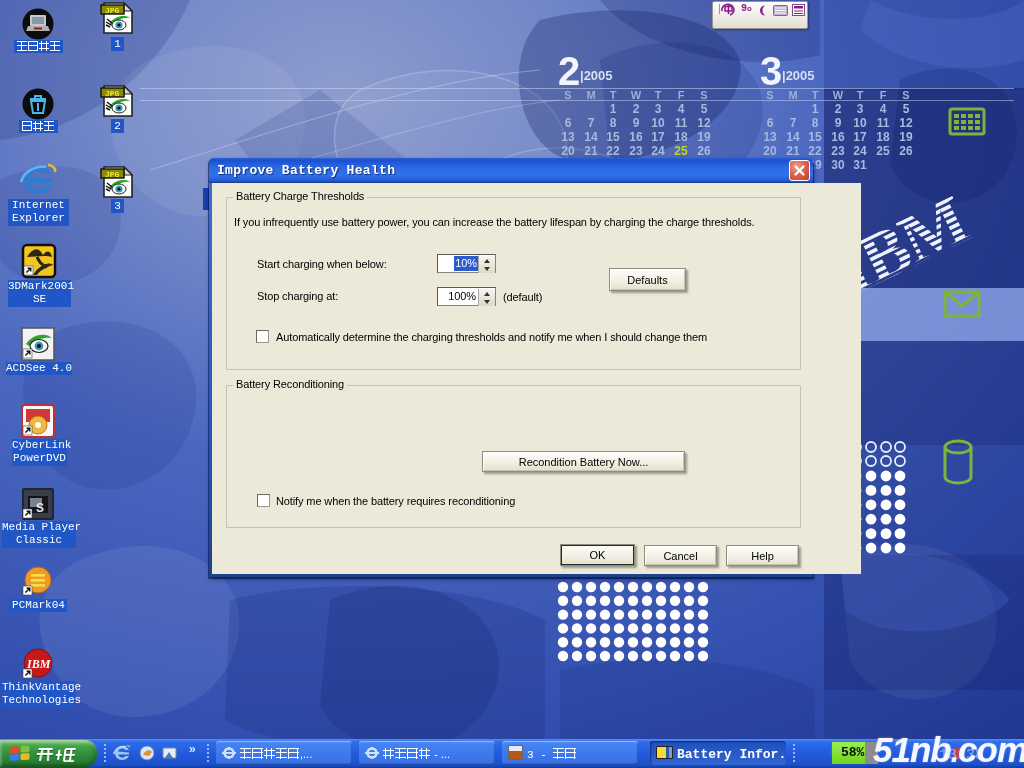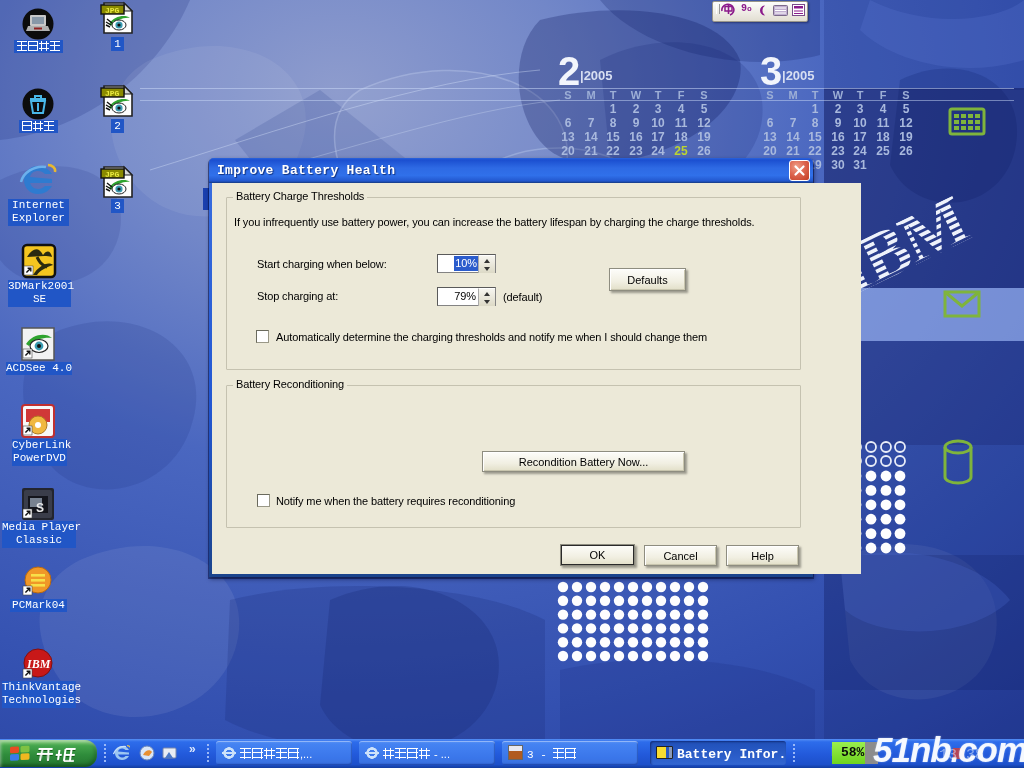--- a/index.html
+++ b/index.html
@@ -421,21 +421,21 @@
     <div class="abs" style="left:45px;top:107px;">Stop charging at:</div>
 
     <div class="abs" style="left:225px;top:71px;width:59px;height:19px;background:#fff;border:1px solid #838383;
       border-top-color:#5a5a5a;border-left-color:#5a5a5a;box-sizing:border-box;">
       <div class="abs" style="right:17px;top:1px;background:#2b5ccc;color:#fff;padding:0 1px;line-height:15px;">10%</div>
       <div class="abs spin" style="right:0;top:0;width:16px;height:17px;"></div>
     </div>
 
     <div class="abs" style="left:225px;top:104px;width:59px;height:19px;background:#fff;border:1px solid #838383;
       border-top-color:#5a5a5a;border-left-color:#5a5a5a;box-sizing:border-box;">
-      <div class="abs" style="right:19px;top:1px;line-height:15px;">79%</div>
+      <div class="abs" style="right:19px;top:1px;line-height:15px;">100%</div>
       <div class="abs spin" style="right:0;top:0;width:16px;height:17px;"></div>
     </div>
     <div class="abs" style="left:291px;top:108px;">(default)</div>
     <button class="xpbtn abs" style="left:397px;top:85px;width:77px;height:23px;">Defaults</button>
     <label class="abs" style="left:44px;top:147px;"><span class="cb"></span></label>
     <div class="abs" style="left:64px;top:148px;">Automatically determine the charging thresholds and notify me when I should change them</div>
 
     <fieldset class="abs" style="left:14px;top:202px;width:575px;height:143px;margin:0;padding:0;
       border:1px solid #c5c2b0;border-radius:1px;box-sizing:border-box;"></fieldset>
     <div class="abs" style="left:21px;top:195px;background:#ece9d8;padding:0 3px;">Battery Reconditioning</div>
@@ -508,21 +508,21 @@
     <div class="abs" style="left:9px;top:3px;color:#0a0a0a;font-size:13px;font-weight:bold;font-family:'Liberation Mono',monospace;">58%</div>
   </div>
   <div class="abs" style="left:953px;top:9px;width:11px;height:11px;background:#cc4040;opacity:0.85;"></div>
   <div class="abs" style="left:939px;top:8px;color:#dfe8fa;font-size:15px;opacity:0.55;font-family:'Liberation Mono',monospace;">13:38</div>
 </div>
 
 <div class="abs" style="left:873px;top:730px;font-family:'Liberation Sans',sans-serif;
   font-weight:bold;font-style:italic;font-size:35px;letter-spacing:-1px;color:rgba(255,255,255,0.93);
   text-shadow:0 0 2px rgba(180,210,255,0.6);">51nb<span style="font-size:30px">.</span>com</div>
 
-<div class="abs" style="left:712px;top:1px;width:96px;height:21px;background:linear-gradient(180deg,#fdfdfc,#e2ded2);
+<div class="abs" style="left:712px;top:1px;width:96px;height:28px;background:linear-gradient(180deg,#fdfdfc,#e2ded2);
   border:1px solid #9a968a;border-radius:2px;box-sizing:border-box;box-shadow:1px 1px 2px rgba(0,0,40,0.4);">
   <div class="abs" style="left:3px;top:2px;width:2px;height:10px;border-left:1px solid #fff;border-right:1px solid #999;"></div>
   <svg class="abs" style="left:8px;top:1px" width="14" height="13" viewBox="0 0 14 13">
     <path d="M1,8 A6,5.5 0 1 1 9,12" stroke="#8b1a8b" stroke-width="1.6" fill="none"></path>
     <rect x="4" y="3.5" width="7" height="4.5" fill="none" stroke="#8b1a8b" stroke-width="1.5"></rect>
     <path d="M7.5,1 L7.5,11" stroke="#8b1a8b" stroke-width="1.6"></path>
   </svg>
   <div class="abs" style="left:28px;top:1px;color:#8b1a8b;font-weight:bold;font-size:10px;font-family:'Liberation Mono',monospace;">9<span style="font-size:8px">o</span></div>
   <svg class="abs" style="left:45px;top:3px" width="12" height="11" viewBox="0 0 12 11">
     <path d="M7,0.5 A5,5 0 1 0 7,10.5 A6.2,6.2 0 0 1 7,0.5 Z" fill="#8b1a8b"></path>

